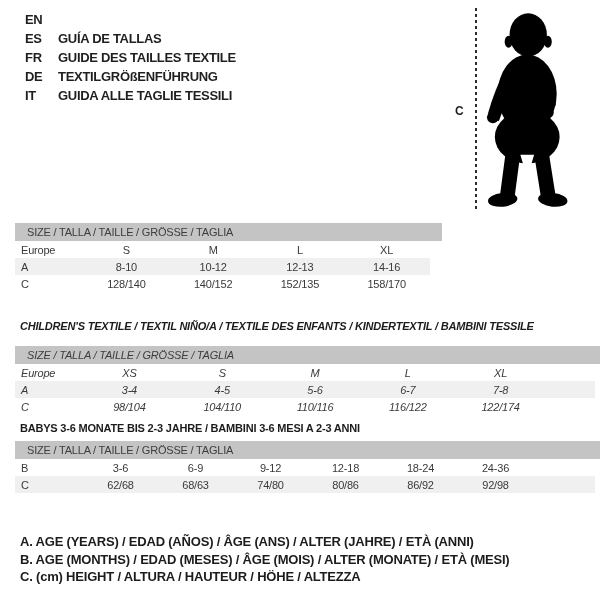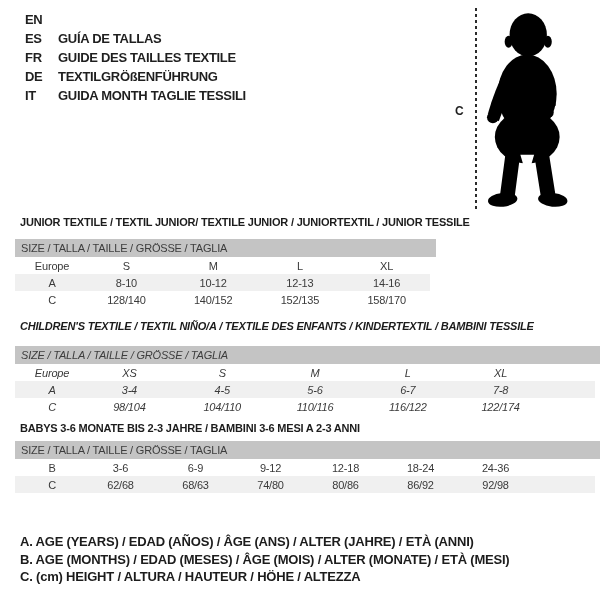--- a/index.html
+++ b/index.html
@@ -25,31 +25,31 @@
   .baby-svg{position:absolute;left:486px;top:8px;width:108px;height:204px;}
 
   
   .sec{position:absolute;left:15px;}
   .sec-junior{top:214px;}
   .sec-children{top:318px;font-style:italic;}
   .sec-babies{top:420px;}
   .tbl-title{margin-left:5px;font-weight:bold;font-size:11px;letter-spacing:-0.2px;line-height:16px;color:#1c1c1c;}
   .size-bar{
     height:18px;background:var(--bar,#c4c4c4);
-    font-size:11px;line-height:18px;padding-left:6px;letter-spacing:-0.2px;color:#3d3d3d;
+    font-size:11px;line-height:18px;padding-left:12px;letter-spacing:-0.2px;color:#3d3d3d;
   }
   .gap-jr{height:9px;}    
   .gap-ch{height:12px;}
   .gap-bb{height:5px;}
   table.tbl{border-collapse:collapse;table-layout:fixed;font-size:11px;letter-spacing:-0.2px;color:#3a3a3a;}
   .tbl-junior{width:415px;}
   .tbl-children{width:580px;}
   .tbl-babies{width:580px;}
   table.tbl td{height:17px;text-align:center;padding:0;vertical-align:middle;}
-  table.tbl td.row-label{width:62px;text-align:center;padding-left:6px;}
+  table.tbl td.row-label{width:62px;text-align:left;padding-left:6px;}
   .tbl-junior td.row-label{width:70px;}
   table.tbl td.filler-children{width:48px;}
   table.tbl td.filler-babies{width:62px;}
   table.tbl tr.band{background:var(--band,#f0f0f0);}
 
   
   .footnotes{position:absolute;left:20px;top:533px;}
   .footnote{font-weight:bold;font-size:13px;line-height:17.5px;letter-spacing:-0.2px;color:#1c1c1c;}
 </style>
 </head>
@@ -68,21 +68,21 @@
     <div class="lang-row">
       <span class="lang-code">FR</span>
       <span class="lang-label">GUIDE DES TAILLES TEXTILE</span>
     </div>
     <div class="lang-row">
       <span class="lang-code">DE</span>
       <span class="lang-label">TEXTILGRÖßENFÜHRUNG</span>
     </div>
     <div class="lang-row">
       <span class="lang-code">IT</span>
-      <span class="lang-label">GUIDA MONTH TAGLIE TESSILI</span>
+      <span class="lang-label">GUIDA ALLE TAGLIE TESSILI</span>
     </div>
   </div>
 
   <span class="c-label">C</span>
   <div class="dotline"></div>
   <svg class="baby-svg" viewBox="0 0 110 205" aria-hidden="true">
     <g fill="#000000">
       <ellipse cx="43" cy="10" rx="7" ry="5"></ellipse>
       <ellipse cx="43" cy="26" rx="19" ry="22"></ellipse>
       <ellipse cx="23" cy="33" rx="4" ry="6"></ellipse>
@@ -95,21 +95,20 @@
       <ellipse cx="42" cy="130" rx="33" ry="27"></ellipse>
       <path d="M42,172 L35,148 L49,148 Z" fill="#ffffff"></path>
       <line x1="27" y1="150" x2="22" y2="188" stroke="#000000" stroke-width="15" stroke-linecap="round"></line>
       <line x1="57" y1="150" x2="63" y2="188" stroke="#000000" stroke-width="15" stroke-linecap="round"></line>
       <ellipse cx="17" cy="194" rx="15" ry="7" transform="rotate(-6 17 194)"></ellipse>
       <ellipse cx="68" cy="194" rx="15" ry="7" transform="rotate(6 68 194)"></ellipse>
     </g>
   </svg>
 
   <div class="sec sec-junior">
-    <div class="tbl-title">JUNIOR TEXTILE / TEXTIL JUNIOR/ TEXTILE JUNIOR / JUNIORTEXTIL / JUNIOR TESSILE</div>
     <div class="gap-jr"></div>
     <div class="size-bar tbl-junior">SIZE / TALLA / TAILLE / GRÖSSE / TAGLIA</div>
     <table class="tbl tbl-junior">
       <tbody>
           <tr>
             <td class="row-label">Europe</td>
             <td>S</td>
             <td>M</td>
             <td>L</td>
             <td>XL</td>

